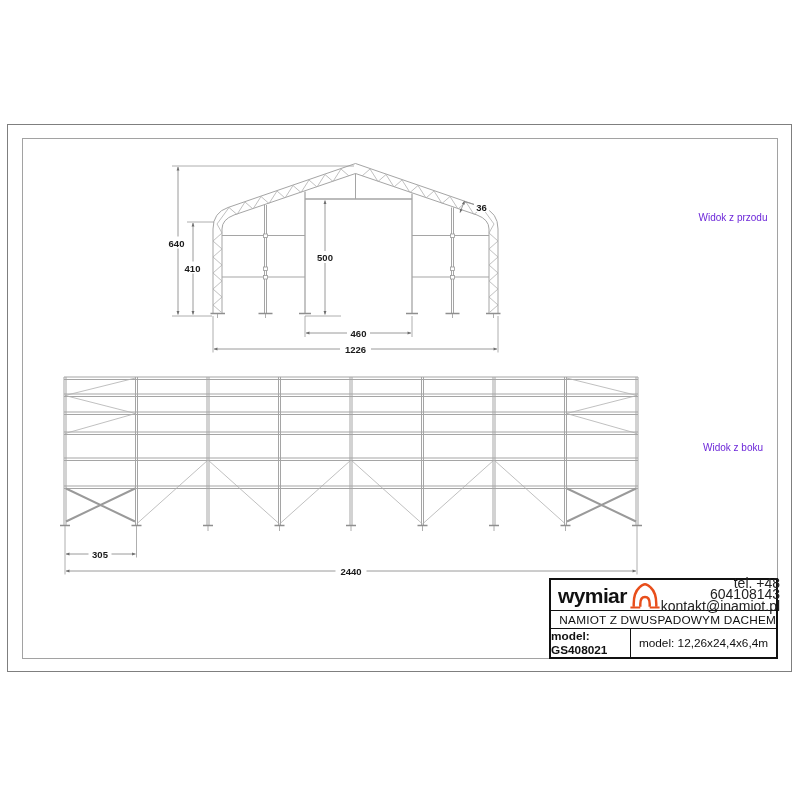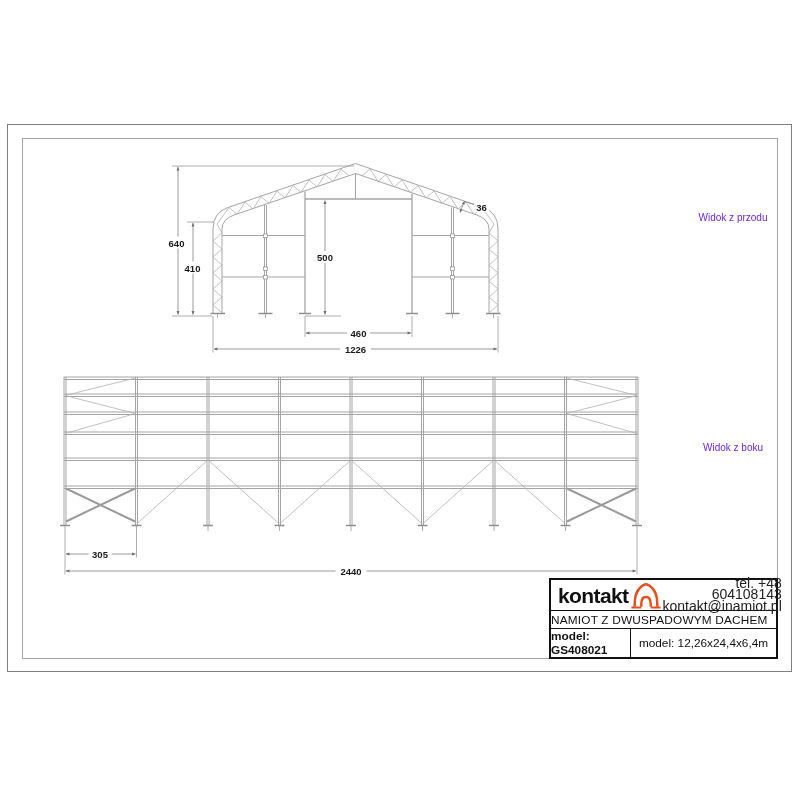--- a/index.html
+++ b/index.html
@@ -11,21 +11,21 @@
         border:1.5px solid #a2a2a2;box-sizing:border-box;}
   #drawing{position:absolute;left:0;top:0;}
   .view-label{position:absolute;transform:translate(-50%,-50%);font-size:10px;color:#6d28d9;
         white-space:nowrap;margin-left:36px;}
   
   .tblock{position:absolute;left:549px;top:578px;width:229px;height:81px;background:#fff;
         border:2px solid #111;box-sizing:border-box;display:flex;flex-direction:column;}
   .tb-row1{height:31px;border-bottom:1.6px solid #111;display:flex;align-items:center;
         padding:0 6px 0 7px;box-sizing:border-box;}
   .tb-row2{height:24px;border-bottom:1.6px solid #111;display:flex;align-items:center;
-        justify-content:flex-start;box-sizing:border-box;}
+        justify-content:flex-end;box-sizing:border-box;}
   .tb-row3{flex:1;display:flex;box-sizing:border-box;}
   .brand{font-size:21px;font-weight:800;letter-spacing:-0.6px;color:#111;line-height:1;}
   .logo-svg{margin-left:2px;flex:0 0 auto;}
   .contact{margin-left:auto;text-align:right;font-size:14px;line-height:11.5px;color:#222;}
   .product{font-size:11.8px;color:#111;letter-spacing:0.2px;}
   .cell-model{width:80px;border-right:1.6px solid #111;display:flex;align-items:center;
         justify-content:center;font-weight:bold;font-size:11.8px;color:#111;box-sizing:border-box;}
   .cell-size{flex:1;display:flex;align-items:center;justify-content:center;
         font-size:11.8px;color:#111;}
   
@@ -147,21 +147,21 @@
       <rect x="335.5" y="565" width="31" height="12" fill="#fff"></rect>
       <text class="dimtext" x="351" y="575" text-anchor="middle">2440</text>
     </g>
   </svg>
 
   <div class="view-label" style="left:697px;top:217px;">Widok z przodu</div>
   <div class="view-label" style="left:697px;top:447px;">Widok z boku</div>
 
   <div class="tblock">
     <div class="tb-row1">
-      <span class="brand">kontakt</span>
+      <span class="brand">wymiar</span>
       <svg class="logo-svg" width="32" height="27" viewBox="0 0 34 28">
         <path d="M 5,26 L 5,23 Q 5,11 11,5.5 Q 14.5,2 17,2 Q 19.5,2 23,5.5 Q 29,11 29,23 L 29,26" fill="none" stroke="#e84e1b" stroke-width="2.6"></path>
         <path d="M 12,26 L 12,23 Q 12,15.5 17,15.5 Q 22,15.5 22,23 L 22,26" fill="none" stroke="#e84e1b" stroke-width="2.6"></path>
         <path d="M 1.5,26.7 L 12,26.7 M 22,26.7 L 32.5,26.7" fill="none" stroke="#e84e1b" stroke-width="2.2"></path>
       </svg>
       <span class="contact">
         <span>tel. +48 604108143</span><br>
         <span>kontakt@inamiot.pl</span>
       </span>
     </div>

